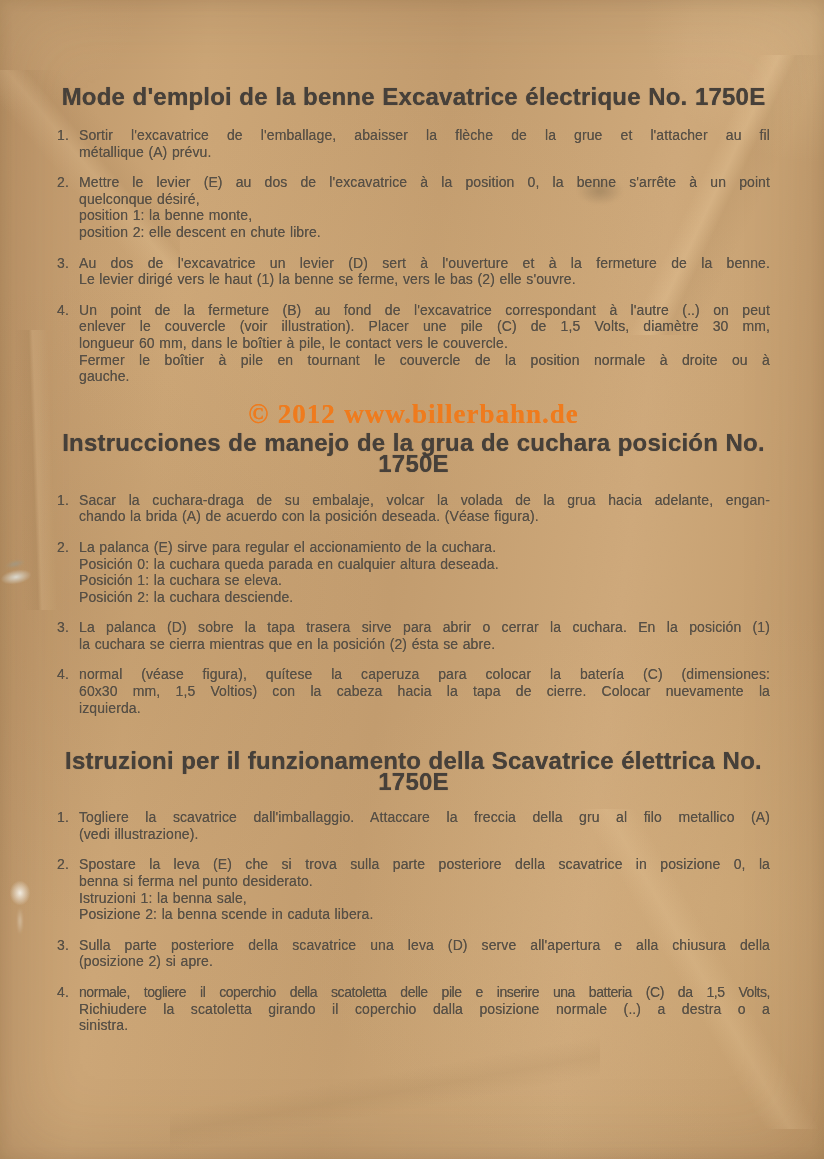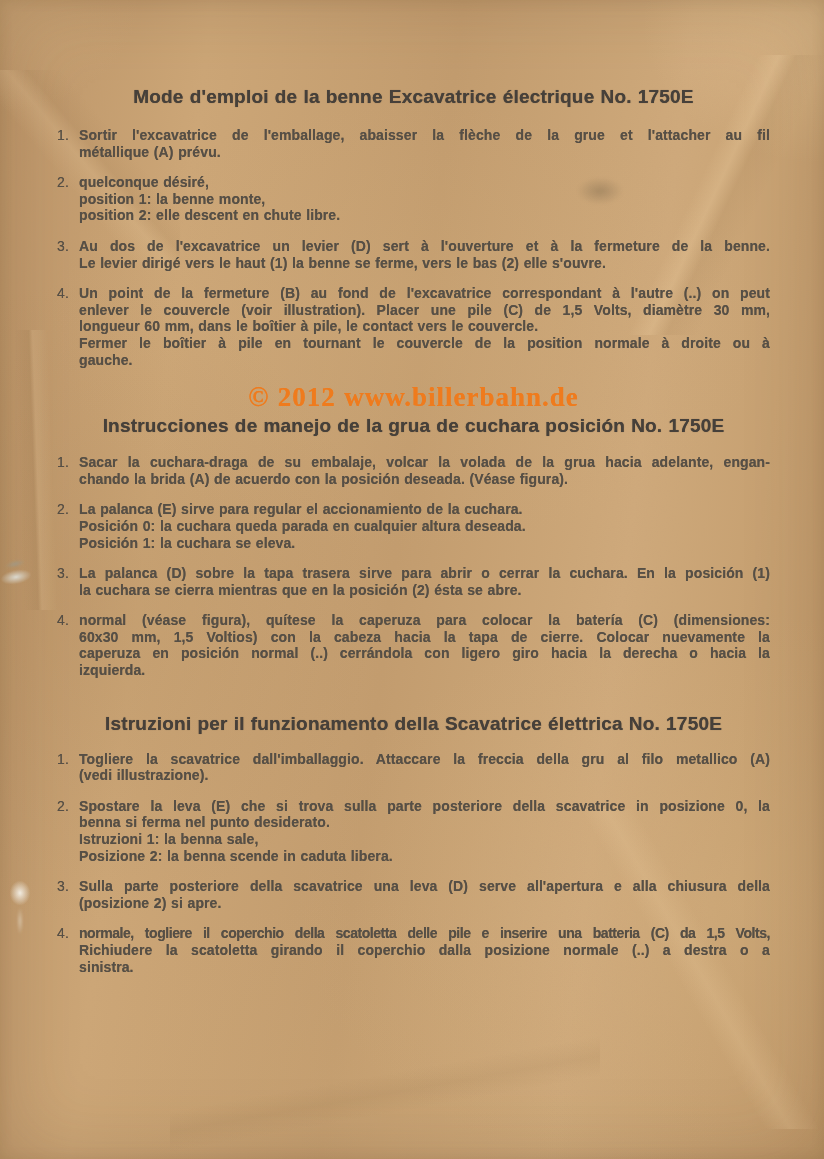--- a/index.html
+++ b/index.html
@@ -26,33 +26,33 @@
     left: 57px;
     top: 86px;
     width: 713px;
     color: #564f46;
     font-size: 14px;
     letter-spacing: 0.1px;
     word-spacing: 0.6px;
     text-shadow: 0 0 0.6px rgba(90,80,66,0.75);
   }
   .section-title {
-    font-size: 19px;
+    font-size: 24px;
     font-weight: bold;
     line-height: 21px;
     text-align: center;
     color: #46403a;
     letter-spacing: 0.2px;
     text-shadow: 0 0 0.7px rgba(62,54,46,0.85);
     margin-bottom: 20px;
   }
   .item { display: flex; margin-bottom: 14px; }
   .num  { width: 22px; flex: none; line-height: 16.6px; }
   .lines { flex: 1; min-width: 0; }
-  .ln { line-height: 16.6px; font-weight: bold; }
+  .ln { line-height: 16.6px; }
   .ln.j { text-align: justify; text-align-last: justify; }
   .ln.tight { letter-spacing: -0.45px; word-spacing: -1.6px; }
 
   .watermark {
     margin: 2px 0 3px 0;
     text-align: center;
     font-family: "Liberation Serif", serif;
     font-size: 27px;
     line-height: 30px;
     letter-spacing: 1px;
@@ -147,20 +147,21 @@
         <div class="num">1.</div>
         <div class="lines">
           <div class="ln j">Sortir l'excavatrice de l'emballage, abaisser la flèche de la grue et l'attacher au fil</div>
           <div class="ln">métallique (A) prévu.</div>
         </div>
       </div>
 
       <div class="item">
         <div class="num">2.</div>
         <div class="lines">
+          <div class="ln j">Mettre le levier (E) au dos de l'excavatrice à la position 0, la benne s'arrête à un point</div>
           <div class="ln">quelconque désiré,</div>
           <div class="ln">position 1: la benne monte,</div>
           <div class="ln">position 2: elle descent en chute libre.</div>
         </div>
       </div>
 
       <div class="item">
         <div class="num">3.</div>
         <div class="lines">
           <div class="ln j">Au dos de l'excavatrice un levier (D) sert à l'ouverture et à la fermeture de la benne.</div>
@@ -192,37 +193,37 @@
           <div class="ln">chando la brida (A) de acuerdo con la posición deseada. (Véase figura).</div>
         </div>
       </div>
 
       <div class="item">
         <div class="num">2.</div>
         <div class="lines">
           <div class="ln">La palanca (E) sirve para regular el accionamiento de la cuchara.</div>
           <div class="ln">Posición 0: la cuchara queda parada en cualquier altura deseada.</div>
           <div class="ln">Posición 1: la cuchara se eleva.</div>
+          <div class="ln">Posición 2: la cuchara desciende.</div>
         </div>
       </div>
 
       <div class="item">
         <div class="num">3.</div>
         <div class="lines">
           <div class="ln j">La palanca (D) sobre la tapa trasera sirve para abrir o cerrar la cuchara. En la posición (1)</div>
           <div class="ln">la cuchara se cierra mientras que en la posición (2) ésta se abre.</div>
         </div>
       </div>
 
       <div class="item">
         <div class="num">4.</div>
         <div class="lines">
           <div class="ln j">normal (véase figura), quítese la caperuza para colocar la batería (C) (dimensiones:</div>
           <div class="ln j">60x30 mm, 1,5 Voltios) con la cabeza hacia la tapa de cierre. Colocar nuevamente la</div>
-          <div class="ln j">caperuza en posición normal (..) cerrándola con ligero giro hacia la derecha o hacia la</div>
           <div class="ln">izquierda.</div>
         </div>
       </div>
     </div>
 
     <div class="sec-it">
       <div class="section-title">Istruzioni per il funzionamento della Scavatrice élettrica No. 1750E</div>
 
       <div class="item">
         <div class="num">1.</div>

